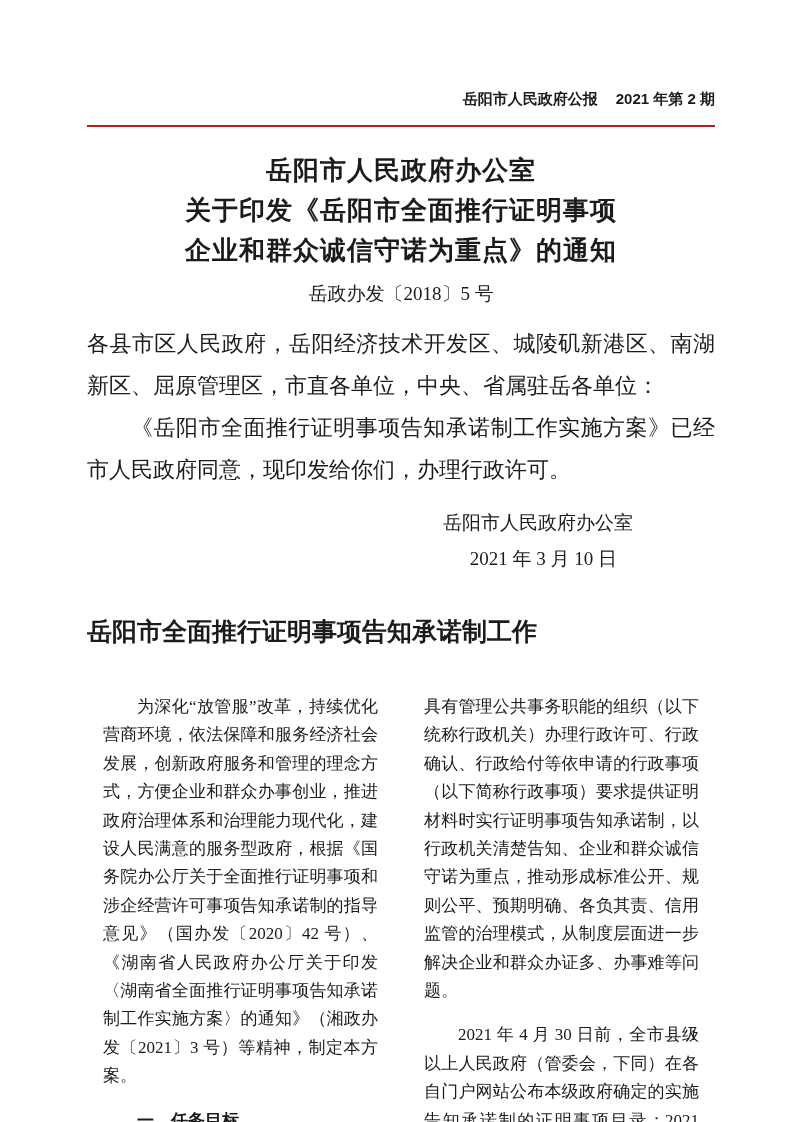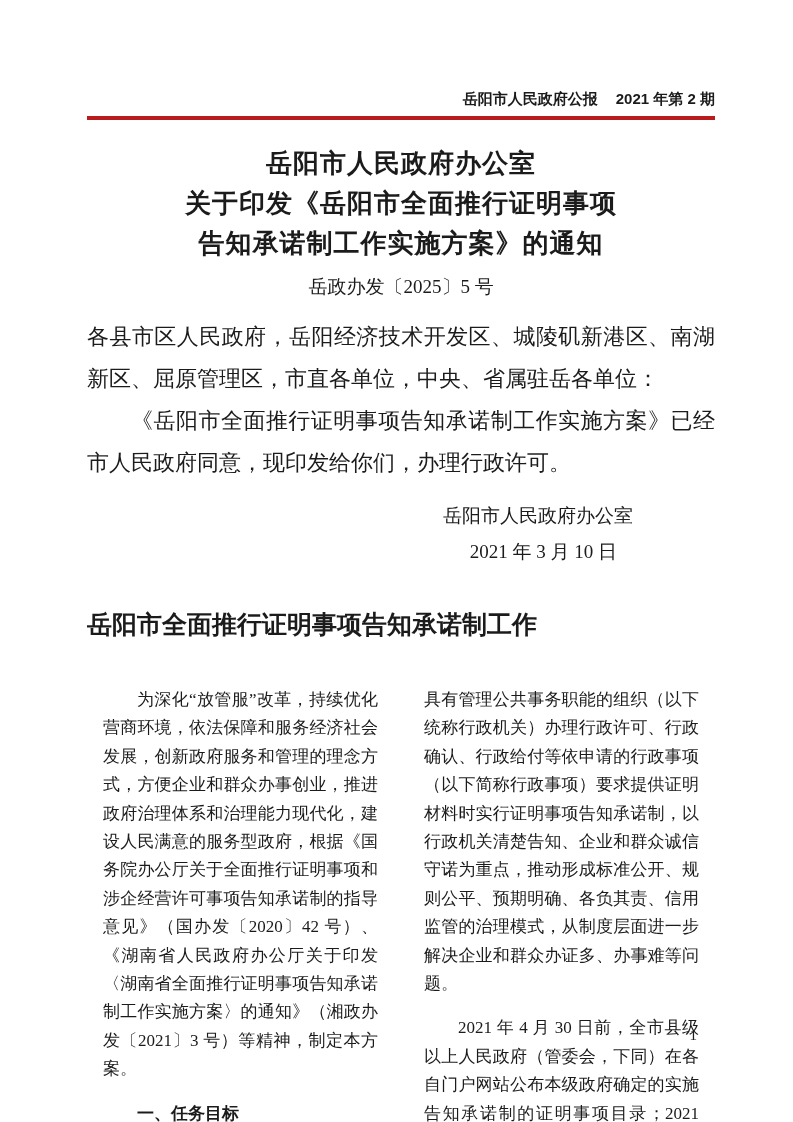--- a/index.html
+++ b/index.html
@@ -18,22 +18,22 @@
   .page-inner {
     padding: 90px 78px 0 87px;
   }
   
   .running-header {
     text-align: right;
     font-family: "Liberation Sans", "DejaVu Sans", sans-serif;
     font-weight: bold;
     font-size: 15px;
     line-height: 17px;
-    padding-bottom: 9px;
-    border-bottom: 4px solid #b91c1c;
+    padding-bottom: 18px;
+    border-bottom: 2px solid #b91c1c;
   }
   .running-header .issue {
     margin-left: 18px;
   }
   
   .notice-title {
     margin-top: 24px;
     text-align: center;
     font-size: 26px;
     font-weight: bold;
@@ -121,24 +121,24 @@
 
 <div class="page-inner">
 
   <div class="running-header">
     <span>岳阳市人民政府公报</span><span class="issue">2021 年第 2 期</span>
   </div>
 
   <div class="notice-title">
     <div>岳阳市人民政府办公室</div>
     <div>关于印发《岳阳市全面推行证明事项</div>
-    <div>告知承诺制工作实施方案》的通知</div>
+    <div>企业和群众诚信守诺为重点》的通知</div>
   </div>
 
-  <div class="doc-number">岳政办发〔2025〕5 号</div>
+  <div class="doc-number">岳政办发〔2018〕5 号</div>
 
   <div class="notice-body">
     <p>各县市区人民政府，岳阳经济技术开发区、城陵矶新港区、南湖新区、屈原管理区，市直各单位，中央、省属驻岳各单位：</p>
     <p class="indent">《岳阳市全面推行证明事项告知承诺制工作实施方案》已经市人民政府同意，现印发给你们，办理行政许可。</p>
   </div>
 
   <div class="signature">
     <span class="sig-org">岳阳市人民政府办公室</span>
     <span class="sig-date">2021 年 3 月 10 日</span>
   </div>

